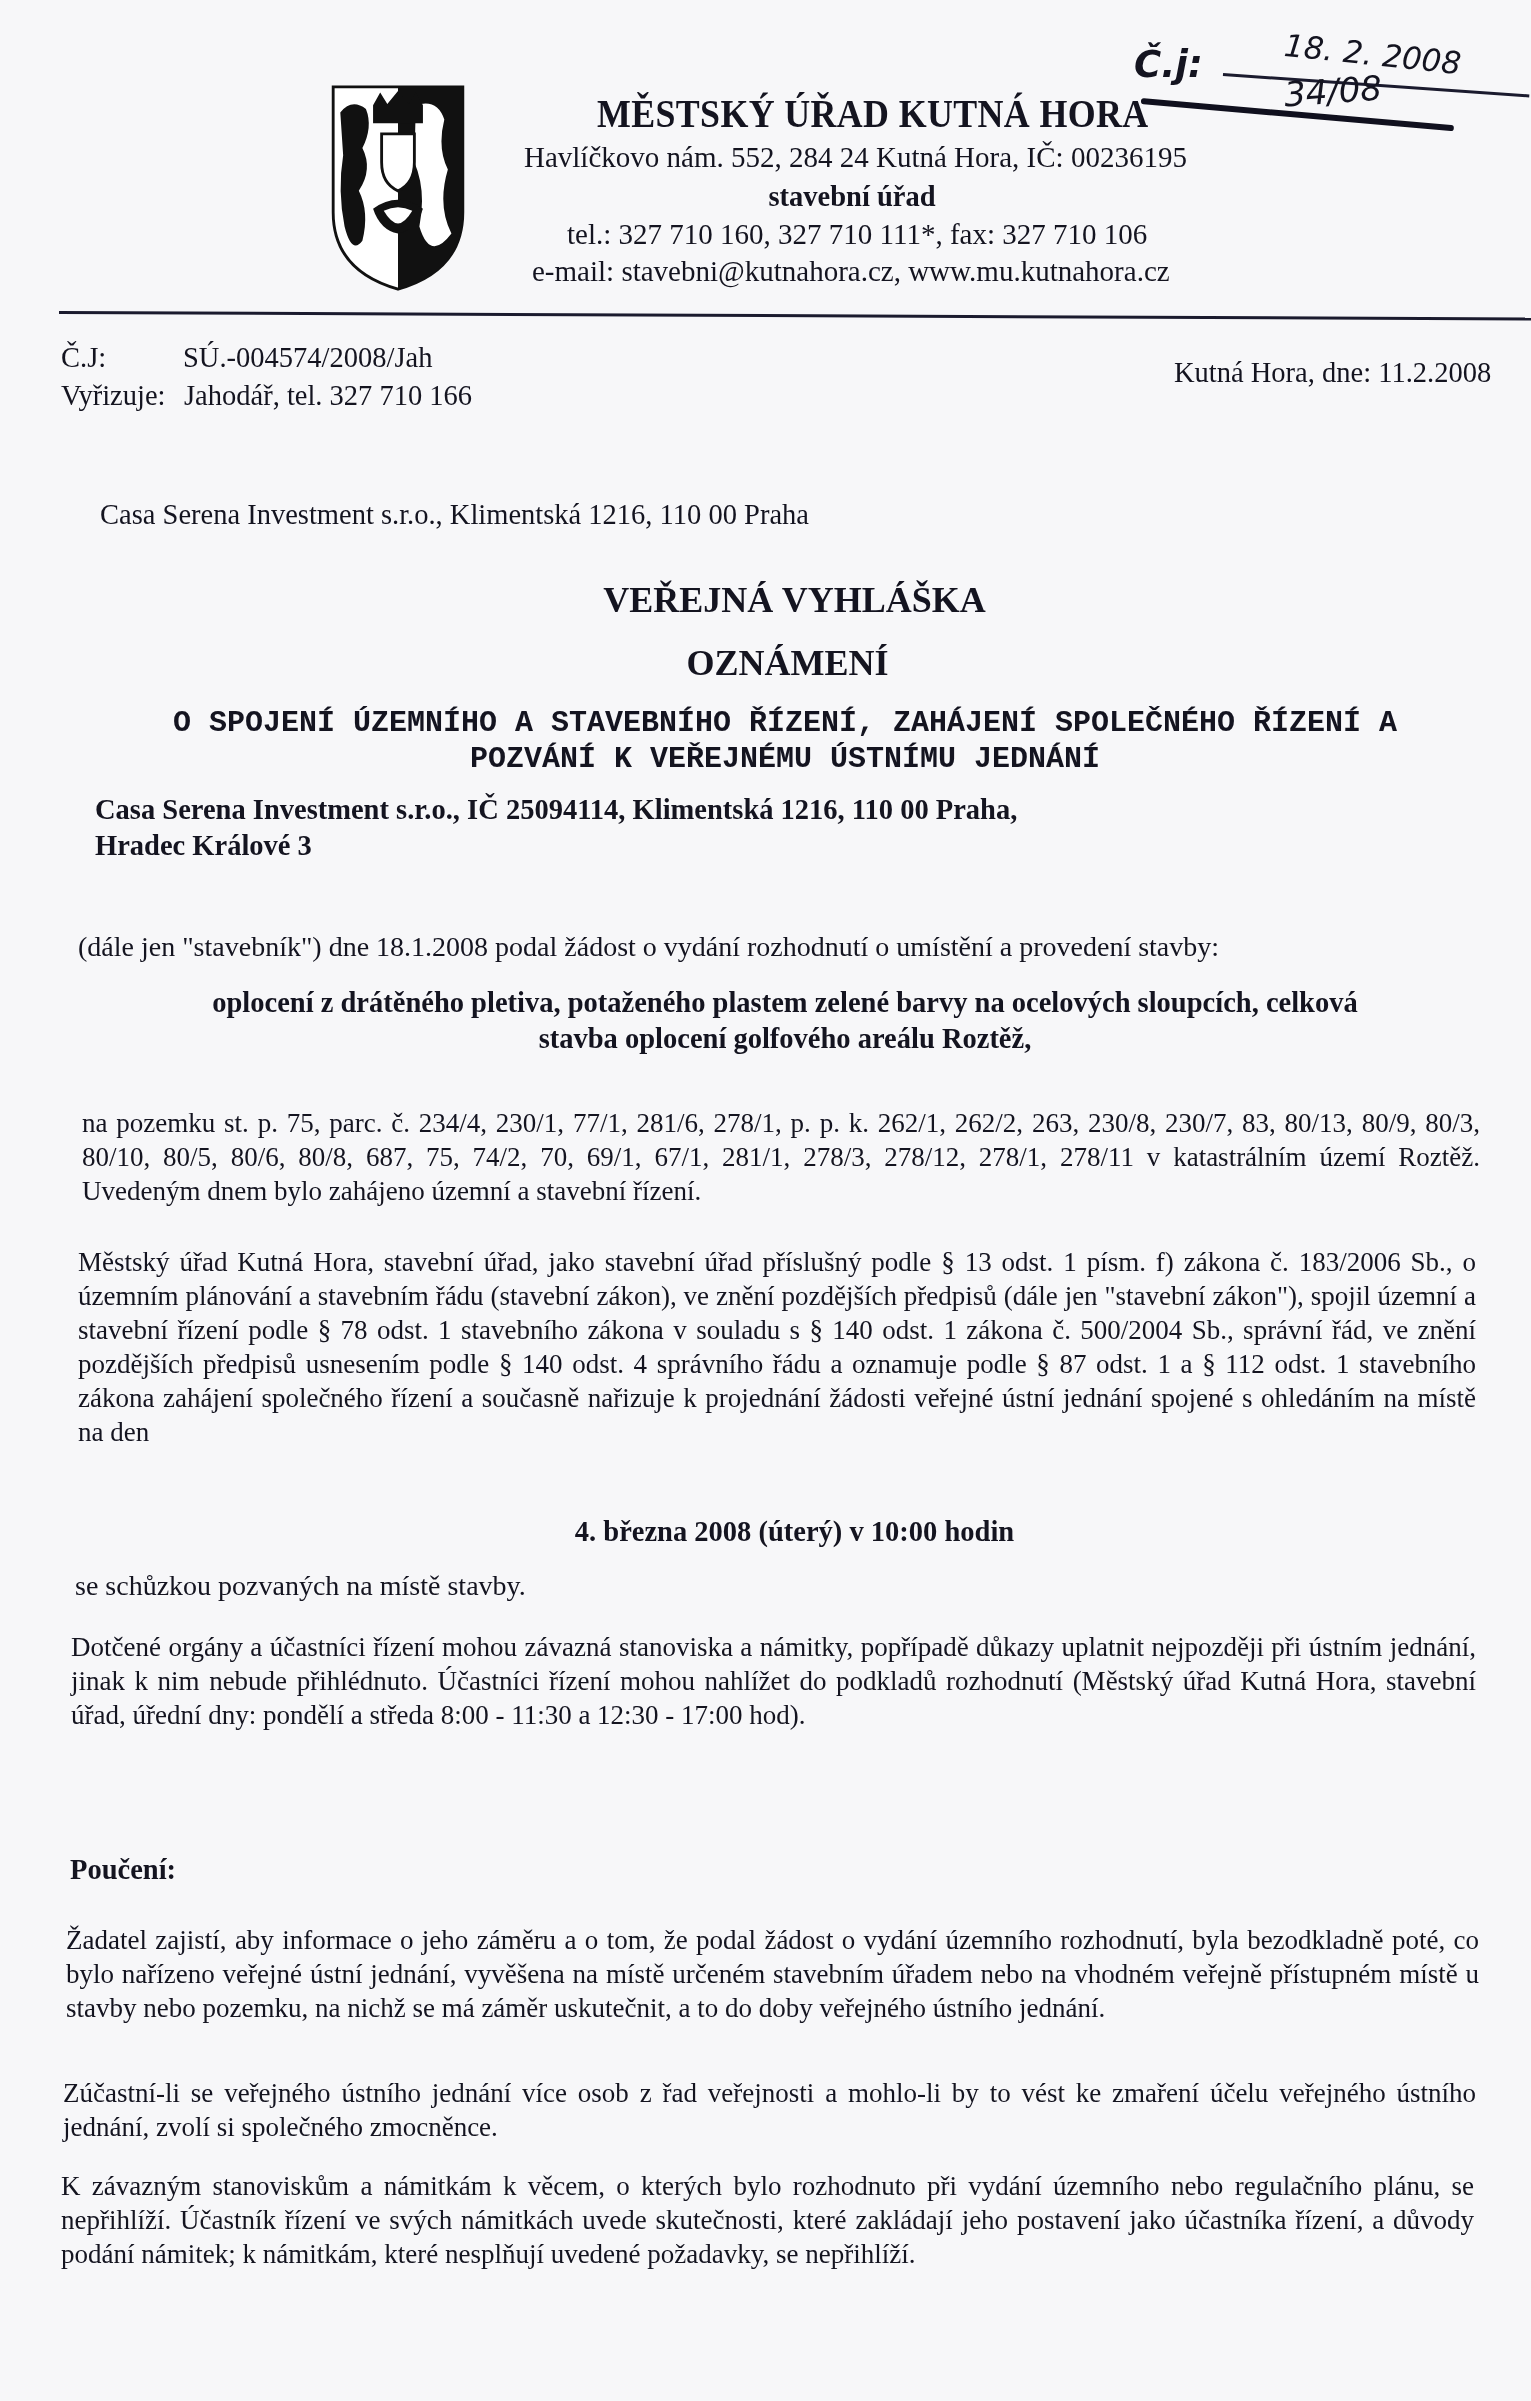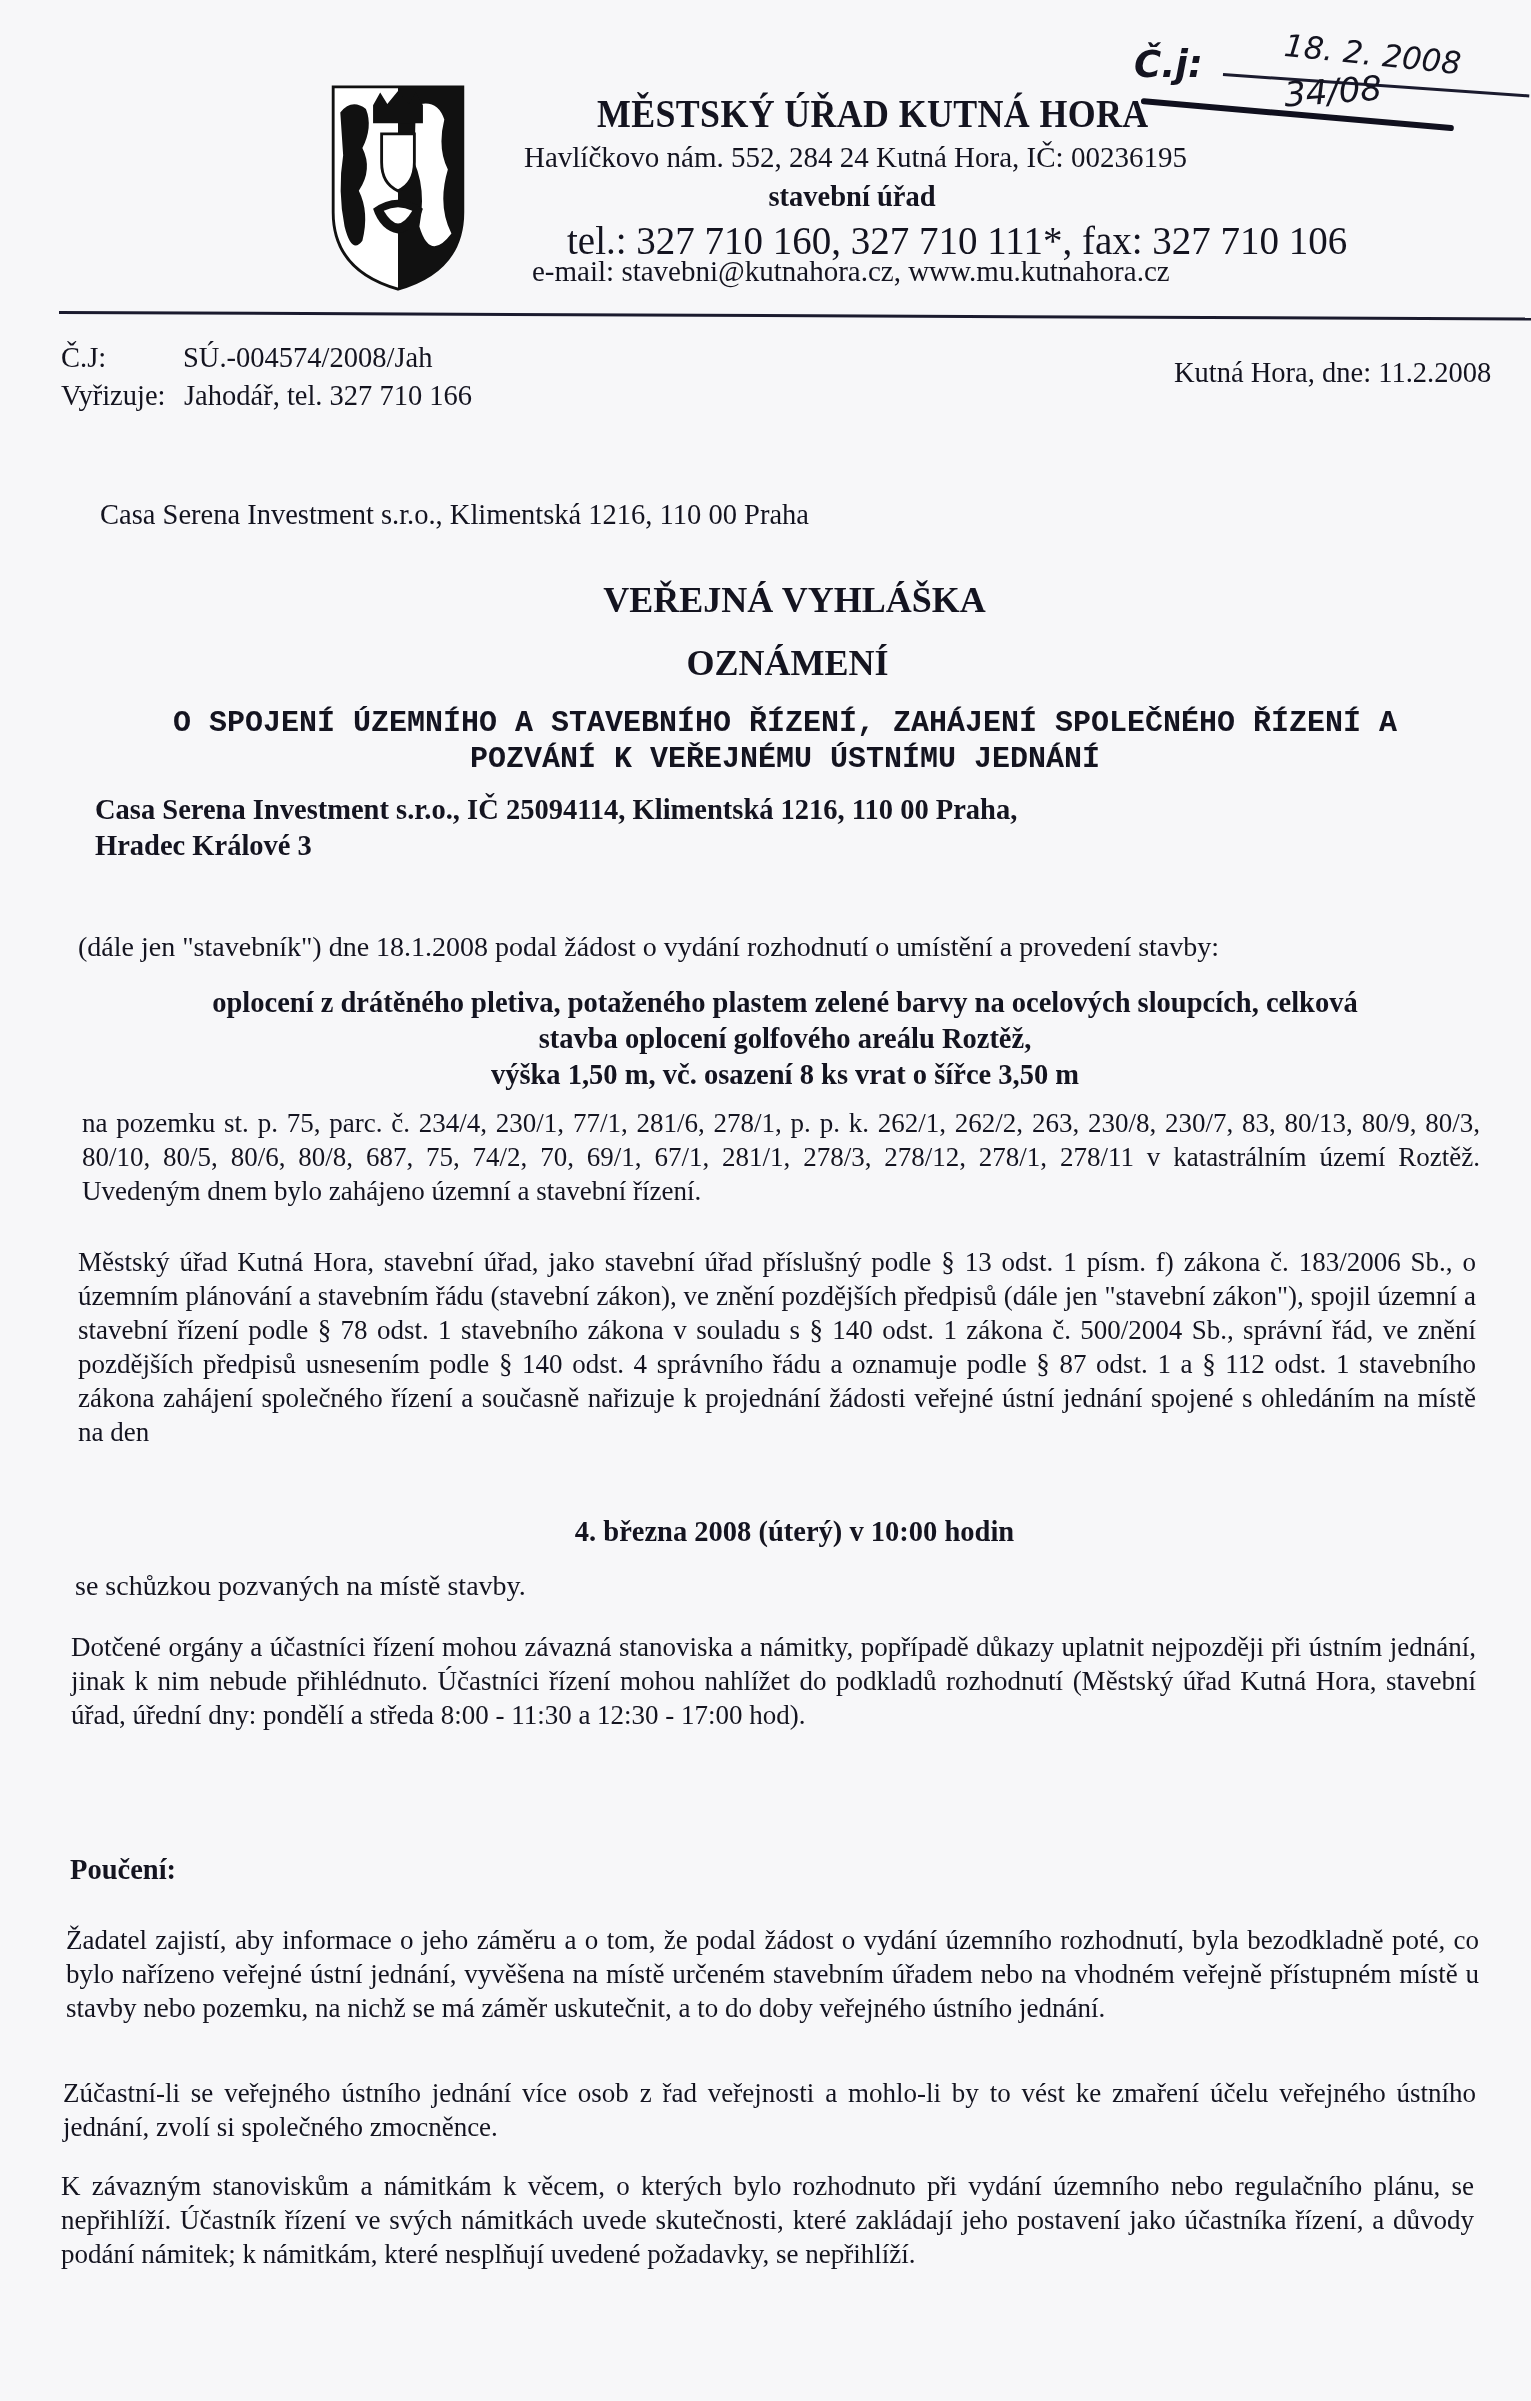--- a/index.html
+++ b/index.html
@@ -64,21 +64,21 @@
     <path d="M60 30 L70 12 L80 28 L95 10 L110 28 L120 12 L130 30 V55 H60 Z" fill="#111"></path>
     <path d="M72 70 H118 V110 Q118 140 95 150 Q72 140 72 110 Z" fill="#fff" stroke="#111" stroke-width="4"></path>
     <path d="M60 175 Q95 150 130 175 Q120 205 95 210 Q70 205 60 175 Z" fill="#111"></path>
     <path d="M75 178 Q95 168 115 178 Q105 195 95 196 Q85 195 75 178 Z" fill="#fff"></path>
   </svg>
 </div>
 
 <div class="abs hdr-title">MĚSTSKÝ ÚŘAD KUTNÁ HORA</div>
 <div class="abs hdr-line" style="left:524px; top:141px; font-size:29px;">Havlíčkovo nám. 552, 284 24 Kutná Hora, IČ: 00236195</div>
 <div class="abs hdr-line hdr-center bold" style="left:524px; top:181px; width:656px; font-size:28.5px;">stavební úřad</div>
-<div class="abs hdr-line" style="left:567px; top:218px; font-size:39px;">tel.: 327 710 160, 327 710 111*, fax: 327 710 106</div>
+<div class="abs hdr-line" style="left:567px; top:218px; font-size:29px;">tel.: 327 710 160, 327 710 111*, fax: 327 710 106</div>
 <div class="abs hdr-line" style="left:532px; top:255px; font-size:29px;">e-mail: stavebni@kutnahora.cz, www.mu.kutnahora.cz</div>
 <div class="abs sep"></div>
 
 <div class="abs meta" style="left:61px; top:342px;">Č.J:</div>
 <div class="abs meta" style="left:183px; top:342px;">SÚ.-004574/2008/Jah</div>
 <div class="abs meta" style="left:61px; top:380px;">Vyřizuje:</div>
 <div class="abs meta" style="left:184px; top:380px;">Jahodář, tel. 327 710 166</div>
 <div class="abs meta" style="left:1174px; top:357px; white-space:nowrap;">Kutná Hora, dne: 11.2.2008</div>
 
 <div class="abs meta" style="left:100px; top:499px;">Casa Serena Investment s.r.o., Klimentská 1216, 110 00  Praha</div>
@@ -91,21 +91,20 @@
 <div class="abs bold" style="left:95px; top:792px; font-size:28.5px; line-height:36px; width:1356px;">
   <div>Casa Serena Investment s.r.o., IČ 25094114, Klimentská 1216, 110 00  Praha,</div>
   <div>Hradec Králové 3</div>
 </div>
 
 <div class="abs meta" style="left:78px; top:931px; font-size:28px;">(dále jen "stavebník") dne 18.1.2008 podal žádost o vydání rozhodnutí o umístění a provedení stavby:</div>
 
 <div class="abs bold center" style="left:107px; width:1356px; top:985px; font-size:28.5px; line-height:36px;">
   <div>oplocení z drátěného pletiva, potaženého plastem zelené barvy na ocelových sloupcích, celková</div>
   <div>stavba oplocení golfového areálu Roztěž,</div>
-  <div>výška 1,50 m, vč. osazení 8 ks vrat o šířce 3,50 m</div>
 </div>
 
 <div class="abs body-txt" style="left:82px; top:1106px; width:1398px;">na pozemku st. p. 75, parc. č. 234/4, 230/1, 77/1, 281/6, 278/1, p. p. k. 262/1, 262/2, 263, 230/8, 230/7, 83, 80/13, 80/9, 80/3, 80/10, 80/5, 80/6, 80/8, 687, 75, 74/2, 70, 69/1, 67/1, 281/1, 278/3, 278/12, 278/1, 278/11 v katastrálním území Roztěž. Uvedeným dnem bylo zahájeno územní a stavební řízení.</div>
 
 <div class="abs body-txt" style="left:78px; top:1245px; width:1398px;">Městský úřad Kutná Hora, stavební úřad, jako stavební úřad příslušný podle § 13 odst. 1 písm. f) zákona č. 183/2006 Sb., o územním plánování a stavebním řádu (stavební zákon), ve znění pozdějších předpisů (dále jen "stavební zákon"), spojil územní a stavební řízení podle § 78 odst. 1 stavebního zákona v souladu s § 140 odst. 1 zákona č. 500/2004 Sb., správní řád, ve znění pozdějších předpisů usnesením podle § 140 odst. 4 správního řádu a oznamuje podle § 87 odst. 1 a § 112 odst. 1 stavebního zákona zahájení společného řízení a současně nařizuje k projednání žádosti veřejné ústní jednání spojené s ohledáním na místě na den</div>
 
 <div class="abs bold center" style="left:0; width:1532px; top:1516px; font-size:28.5px; padding-left:57px; box-sizing:border-box;">4. března 2008 (úterý) v 10:00 hodin</div>
 
 <div class="abs meta" style="left:75px; top:1570px; font-size:28px;">se schůzkou pozvaných na místě stavby.</div>
 

